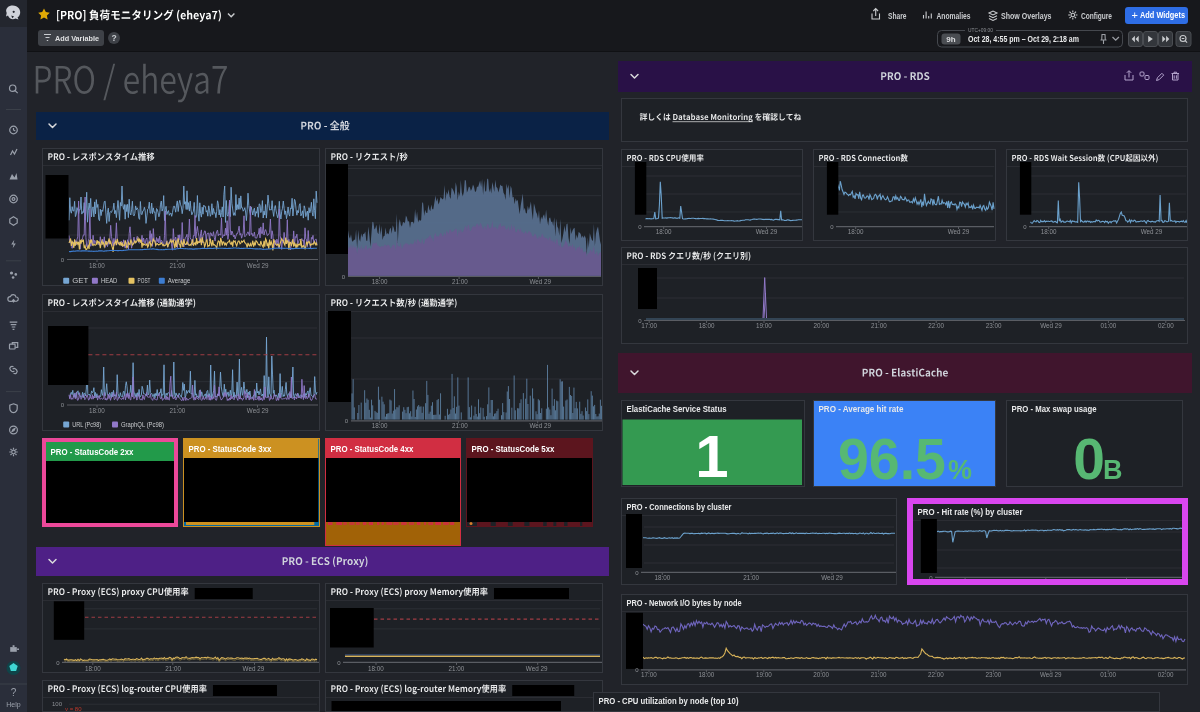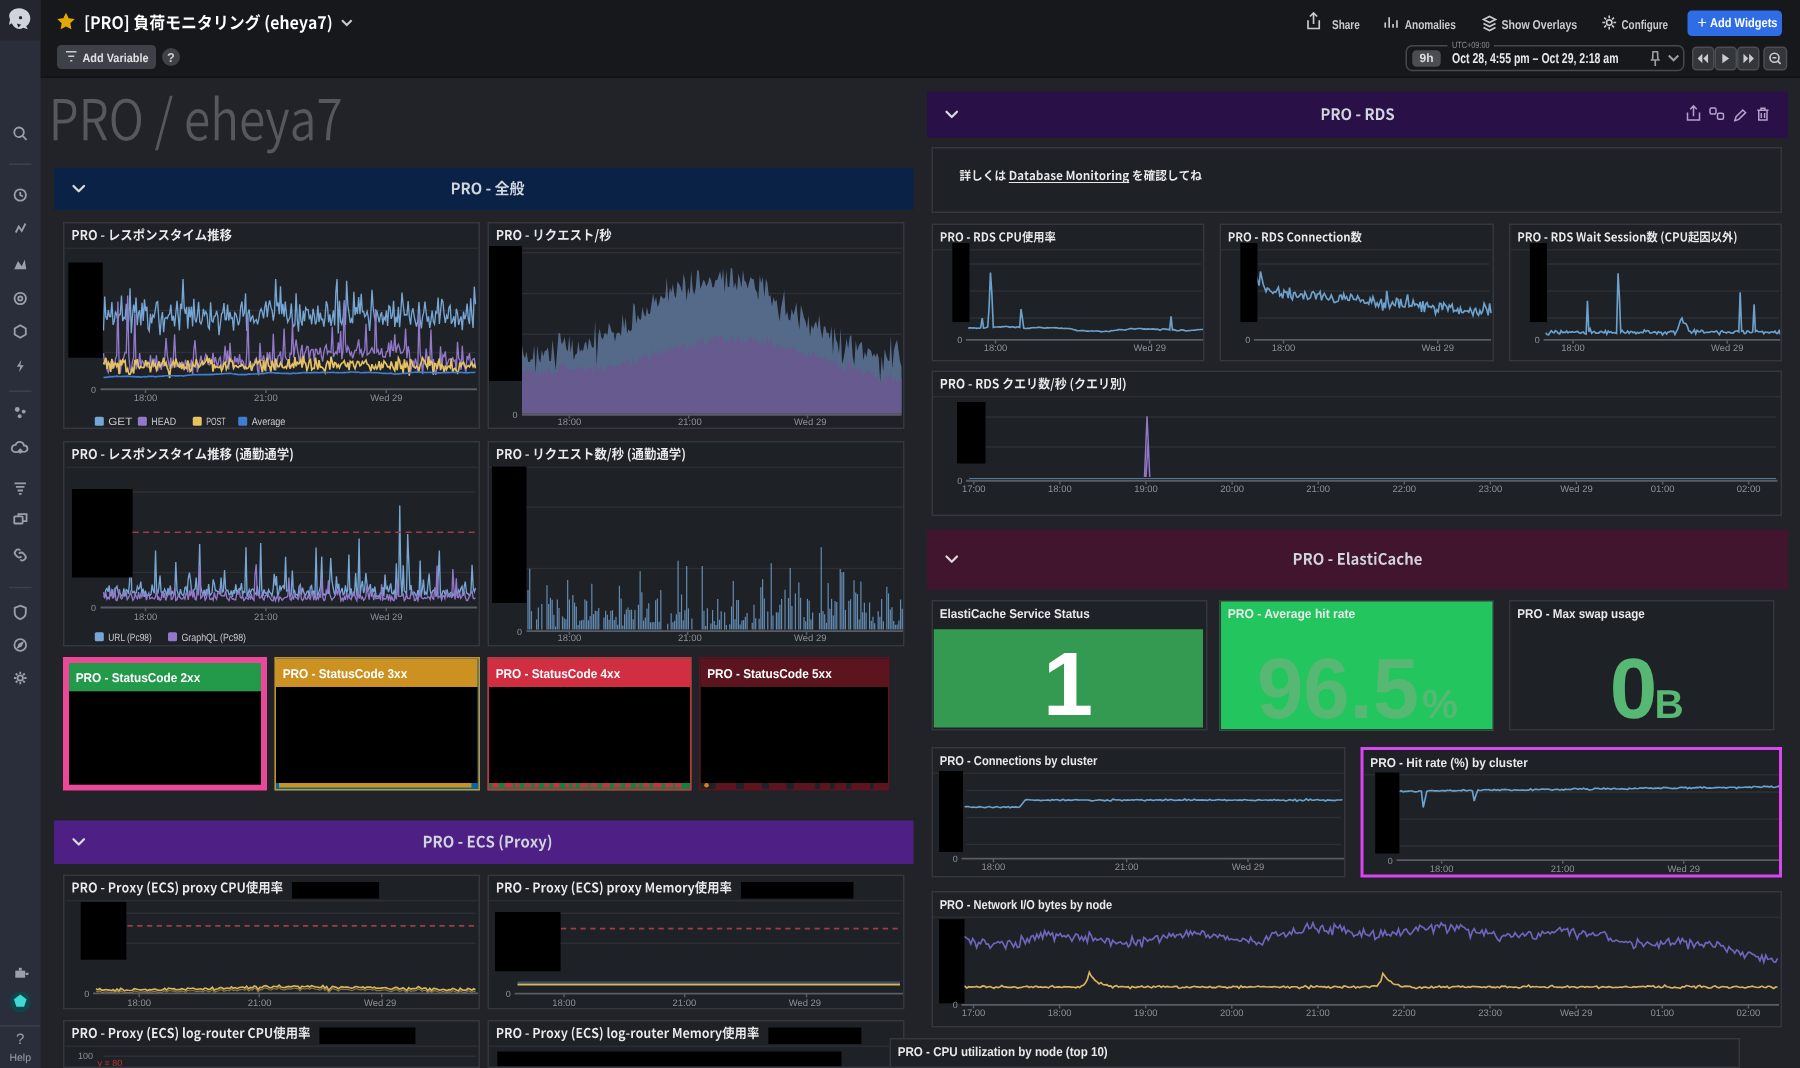--- a/index.html
+++ b/index.html
@@ -438,21 +438,21 @@
       <rect x="113.1" y="83" width="3.9" height="3" fill="#229a4a" fill-opacity="0.76"></rect>
       <rect x="118.3" y="83" width="2.4" height="3" fill="#229a4a" fill-opacity="0.81"></rect>
       <rect x="124.7" y="83" width="4.5" height="3" fill="#229a4a" fill-opacity="0.95"></rect>
     </svg></div>
 <div style="position:absolute;left:183.3px;top:438px;width:136.3px;height:89px;background:#0369a1;border:1px solid #cc9121;box-sizing:border-box;overflow:hidden"><svg width="134.3" height="87" viewBox="0 0 134.3 87">
       <rect x="0" y="0" width="134.3" height="19" fill="#cc9121"></rect>
       <text x="4.5" y="13" font-family="&quot;Liberation Sans&quot;,sans-serif" font-size="8.5" font-weight="700" fill="#fff" text-anchor="start" textLength="83" lengthAdjust="spacingAndGlyphs">PRO - StatusCode 3xx</text>
       <rect x="0" y="19" width="134.3" height="64" fill="#000"></rect>
       <rect x="2" y="83" width="128.3" height="3" fill="#cc9121"></rect>
     </svg></div>
-<div style="position:absolute;left:324.6px;top:438px;width:136.3px;height:89px;background:#15803d;border:1px solid #d12e42;box-sizing:border-box;overflow:hidden"><svg width="134.3" height="87" viewBox="0 0 134.3 87">
+<div style="position:absolute;left:324.6px;top:438px;width:136.3px;height:108px;background:#a16207;border:1px solid #d12e42;box-sizing:border-box;overflow:hidden"><svg width="134.3" height="87" viewBox="0 0 134.3 87">
       <rect x="0" y="0" width="134.3" height="19" fill="#d12e42"></rect>
       <text x="4.5" y="13" font-family="&quot;Liberation Sans&quot;,sans-serif" font-size="8.5" font-weight="700" fill="#fff" text-anchor="start" textLength="83" lengthAdjust="spacingAndGlyphs">PRO - StatusCode 4xx</text>
       <rect x="0" y="19" width="134.3" height="64" fill="#000"></rect>
       <rect x="2.0" y="83" width="4.5" height="3" fill="#d12e42" fill-opacity="0.95"></rect>
       <rect x="10.3" y="83" width="5.7" height="3" fill="#d12e42" fill-opacity="0.96"></rect>
       <rect x="17.3" y="83" width="3.4" height="3" fill="#d12e42" fill-opacity="0.76"></rect>
       <rect x="23.3" y="83" width="5.2" height="3" fill="#d12e42" fill-opacity="0.76"></rect>
       <rect x="30.1" y="83" width="3.5" height="3" fill="#d12e42" fill-opacity="0.81"></rect>
       <rect x="36.9" y="83" width="3.4" height="3" fill="#d12e42" fill-opacity="0.91"></rect>
       <rect x="42.8" y="83" width="4.3" height="3" fill="#d12e42" fill-opacity="0.98"></rect>
@@ -615,21 +615,21 @@
       <text x="371.59999999999997" y="80" font-family="&quot;Liberation Sans&quot;,sans-serif" font-size="6.3" font-weight="400" fill="#8e9196" text-anchor="middle">23:00</text>
       <text x="429.0" y="80" font-family="&quot;Liberation Sans&quot;,sans-serif" font-size="6.3" font-weight="400" fill="#8e9196" text-anchor="middle">Wed 29</text>
       <text x="486.4" y="80" font-family="&quot;Liberation Sans&quot;,sans-serif" font-size="6.3" font-weight="400" fill="#8e9196" text-anchor="middle">01:00</text>
       <text x="543.8000000000001" y="80" font-family="&quot;Liberation Sans&quot;,sans-serif" font-size="6.3" font-weight="400" fill="#8e9196" text-anchor="middle">02:00</text>
     </svg></div>
 <div style="position:absolute;left:621px;top:400px;width:184px;height:87px;background:#1e2126;border:1px solid #34373e;box-sizing:border-box;overflow:hidden"><svg width="180.3" height="85" viewBox="0 0 180.3 85">
       <text x="4.5" y="11" font-family="&quot;Liberation Sans&quot;,sans-serif" font-size="8.5" font-weight="700" fill="#e8e9ea" text-anchor="start" textLength="100" lengthAdjust="spacingAndGlyphs">ElastiCache Service Status</text>
       <rect x="0.5" y="18.5" width="179.5" height="65.5" fill="#349a51"></rect>
       <text x="90" y="76" font-family="&quot;Liberation Sans&quot;,sans-serif" font-size="60" font-weight="700" fill="#fff" text-anchor="middle">1</text>
     </svg></div>
-<div style="position:absolute;left:813.3px;top:400px;width:182.3px;height:87px;background:#22c55e;border:1px solid #34373e;box-sizing:border-box;overflow:hidden"><svg width="180.3" height="85" viewBox="0 0 180.3 85">
+<div style="position:absolute;left:813.3px;top:400px;width:182.3px;height:87px;background:#3b82f6;border:1px solid #34373e;box-sizing:border-box;overflow:hidden"><svg width="180.3" height="85" viewBox="0 0 180.3 85">
       <text x="4.5" y="11" font-family="&quot;Liberation Sans&quot;,sans-serif" font-size="8.5" font-weight="700" fill="#e8e9ea" text-anchor="start" textLength="85" lengthAdjust="spacingAndGlyphs">PRO - Average hit rate</text>
       <text x="78" y="78" font-family="&quot;Liberation Sans&quot;,sans-serif" font-size="57" font-weight="700" fill="#57b873" text-anchor="middle" textLength="108" lengthAdjust="spacingAndGlyphs">96.5</text>
       <text x="134" y="78" font-family="&quot;Liberation Sans&quot;,sans-serif" font-size="27" font-weight="700" fill="#57b873" text-anchor="start">%</text>
     </svg></div>
 <div style="position:absolute;left:1005.7px;top:400px;width:177px;height:87px;background:#1e2126;border:1px solid #34373e;box-sizing:border-box;overflow:hidden"><svg width="180.3" height="85" viewBox="0 0 180.3 85">
       <text x="4.5" y="11" font-family="&quot;Liberation Sans&quot;,sans-serif" font-size="8.5" font-weight="700" fill="#e8e9ea" text-anchor="start" textLength="85" lengthAdjust="spacingAndGlyphs">PRO - Max swap usage</text>
       <text x="82" y="78" font-family="&quot;Liberation Sans&quot;,sans-serif" font-size="57" font-weight="700" fill="#57b873" text-anchor="middle">0</text>
       <text x="96" y="78" font-family="&quot;Liberation Sans&quot;,sans-serif" font-size="27" font-weight="700" fill="#57b873" text-anchor="start">B</text>
     </svg></div>
 <div style="position:absolute;left:621px;top:498px;width:276px;height:87px;background:#1e2126;border:1px solid #34373e;box-sizing:border-box;overflow:hidden"><svg width="274" height="85" viewBox="0 0 274 85">
@@ -642,21 +642,21 @@
       <rect x="4" y="15" width="16" height="54" fill="#000"></rect>
       <path d="M19,73.4 H274" stroke="#5a5d63" stroke-width="1.2"></path>
       <path d="M40.3,73.4 v2.5" stroke="#5a5d63" stroke-width="1"></path>
       <path d="M129.1,73.4 v2.5" stroke="#5a5d63" stroke-width="1"></path>
       <path d="M210,73.4 v2.5" stroke="#5a5d63" stroke-width="1"></path>
       <text x="16.5" y="75.7" font-family="&quot;Liberation Sans&quot;,sans-serif" font-size="6" font-weight="400" fill="#8e9196" text-anchor="end">0</text>
       <text x="40.3" y="81" font-family="&quot;Liberation Sans&quot;,sans-serif" font-size="6.3" font-weight="400" fill="#8e9196" text-anchor="middle">18:00</text>
       <text x="129.1" y="81" font-family="&quot;Liberation Sans&quot;,sans-serif" font-size="6.3" font-weight="400" fill="#8e9196" text-anchor="middle">21:00</text>
       <text x="210" y="81" font-family="&quot;Liberation Sans&quot;,sans-serif" font-size="6.3" font-weight="400" fill="#8e9196" text-anchor="middle">Wed 29</text>
     </svg></div>
-<div style="position:absolute;left:907px;top:498px;width:281px;height:87px;background:#1e2126;border:2px solid #d946ef;box-sizing:border-box;overflow:hidden"><svg width="279" height="85" viewBox="0 0 279 85">
+<div style="position:absolute;left:907px;top:498px;width:281px;height:87px;background:#1e2126;border:6px solid #d946ef;box-sizing:border-box;overflow:hidden"><svg width="279" height="85" viewBox="0 0 279 85">
       <text x="4.5" y="11" font-family="&quot;Liberation Sans&quot;,sans-serif" font-size="8.5" font-weight="700" fill="#e8e9ea" text-anchor="start" textLength="105" lengthAdjust="spacingAndGlyphs">PRO - Hit rate (%) by cluster</text>
       <path d="M0,16.5 H279" stroke="#2b2d33" stroke-width="1"></path>
       <path d="M24,28 H277" stroke="#2c2f35" stroke-width="1"></path>
       <path d="M24,46 H277" stroke="#2c2f35" stroke-width="1"></path>
       <path d="M24,64 H277" stroke="#2c2f35" stroke-width="1"></path>
       <polyline points="24.0,27.8 25.2,27.1 26.4,27.9 27.6,27.6 28.9,27.6 30.1,27.4 31.3,27.3 32.5,27.3 33.7,27.8 34.9,27.9 36.2,27.7 37.4,27.2 38.6,27.5 39.8,38.3 41.0,33.0 42.2,27.6 43.4,27.2 44.7,27.1 45.9,27.0 47.1,27.2 48.3,27.2 49.5,27.2 50.7,27.5 52.0,27.0 53.2,27.1 54.4,27.4 55.6,26.9 56.8,27.0 58.0,26.8 59.2,27.3 60.5,27.1 61.7,27.3 62.9,27.0 64.1,27.0 65.3,27.2 66.5,26.5 67.8,26.9 69.0,27.3 70.2,26.8 71.4,26.8 72.6,27.3 73.8,34.0 75.0,30.0 76.3,26.7 77.5,27.0 78.7,26.9 79.9,26.5 81.1,26.4 82.3,26.5 83.6,26.4 84.8,26.8 86.0,26.9 87.2,26.3 88.4,26.9 89.6,26.5 90.8,27.0 92.1,26.4 93.3,26.4 94.5,26.3 95.7,26.5 96.9,26.5 98.1,26.9 99.3,27.0 100.6,26.5 101.8,26.7 103.0,26.7 104.2,26.8 105.4,26.7 106.6,26.7 107.9,26.9 109.1,26.7 110.3,26.7 111.5,25.9 112.7,27.0 113.9,26.3 115.1,26.1 116.4,26.5 117.6,26.3 118.8,26.1 120.0,26.1 121.2,26.2 122.4,26.0 123.7,26.2 124.9,26.6 126.1,26.7 127.3,26.3 128.5,26.2 129.7,26.2 130.9,26.8 132.2,26.3 133.4,26.7 134.6,26.1 135.8,26.3 137.0,26.2 138.2,26.4 139.5,25.9 140.7,25.5 141.9,25.8 143.1,26.2 144.3,25.7 145.5,26.1 146.7,25.5 148.0,26.1 149.2,25.9 150.4,26.8 151.6,26.5 152.8,26.3 154.0,25.6 155.3,25.6 156.5,25.6 157.7,26.0 158.9,26.1 160.1,25.3 161.3,26.0 162.5,25.6 163.8,25.8 165.0,26.2 166.2,25.7 167.4,25.6 168.6,26.0 169.8,26.0 171.1,26.1 172.3,25.8 173.5,26.1 174.7,26.0 175.9,26.4 177.1,25.5 178.3,25.8 179.6,25.8 180.8,25.4 182.0,25.7 183.2,25.8 184.4,25.2 185.6,25.4 186.9,25.4 188.1,25.0 189.3,25.3 190.5,25.6 191.7,25.3 192.9,25.8 194.1,25.4 195.4,25.6 196.6,25.3 197.8,25.7 199.0,25.4 200.2,24.9 201.4,25.1 202.7,25.1 203.9,25.5 205.1,25.6 206.3,25.7 207.5,25.4 208.7,25.8 209.9,25.3 211.2,24.9 212.4,24.9 213.6,25.1 214.8,24.8 216.0,25.8 217.2,25.0 218.4,25.7 219.7,25.2 220.9,25.2 222.1,24.9 223.3,25.1 224.5,24.6 225.7,25.3 227.0,24.6 228.2,25.1 229.4,25.5 230.6,25.3 231.8,25.4 233.0,25.3 234.2,25.1 235.5,25.1 236.7,24.9 237.9,25.0 239.1,25.1 240.3,24.9 241.5,25.4 242.8,25.1 244.0,24.8 245.2,24.8 246.4,24.8 247.6,24.8 248.8,25.6 250.0,24.8 251.3,25.0 252.5,25.0 253.7,24.8 254.9,24.7 256.1,24.9 257.3,24.6 258.6,25.1 259.8,24.3 261.0,24.3 262.2,24.5 263.4,24.6 264.6,24.9 265.8,24.7 267.1,24.1 268.3,24.4 269.5,24.3 270.7,24.7 271.9,24.2 273.1,25.0 274.4,24.8 275.6,24.5 276.8,24.1 278.0,24.8" fill="none" stroke="#6ba1cc" stroke-width="1.1" stroke-opacity="1.0"></polyline>
       <rect x="7.8" y="15" width="16.099999999999998" height="54" fill="#000"></rect>
       <path d="M22,73.4 H279" stroke="#5a5d63" stroke-width="1.2"></path>
       <path d="M52.1,73.4 v2.5" stroke="#5a5d63" stroke-width="1"></path>
       <path d="M132.8,73.4 v2.5" stroke="#5a5d63" stroke-width="1"></path>

